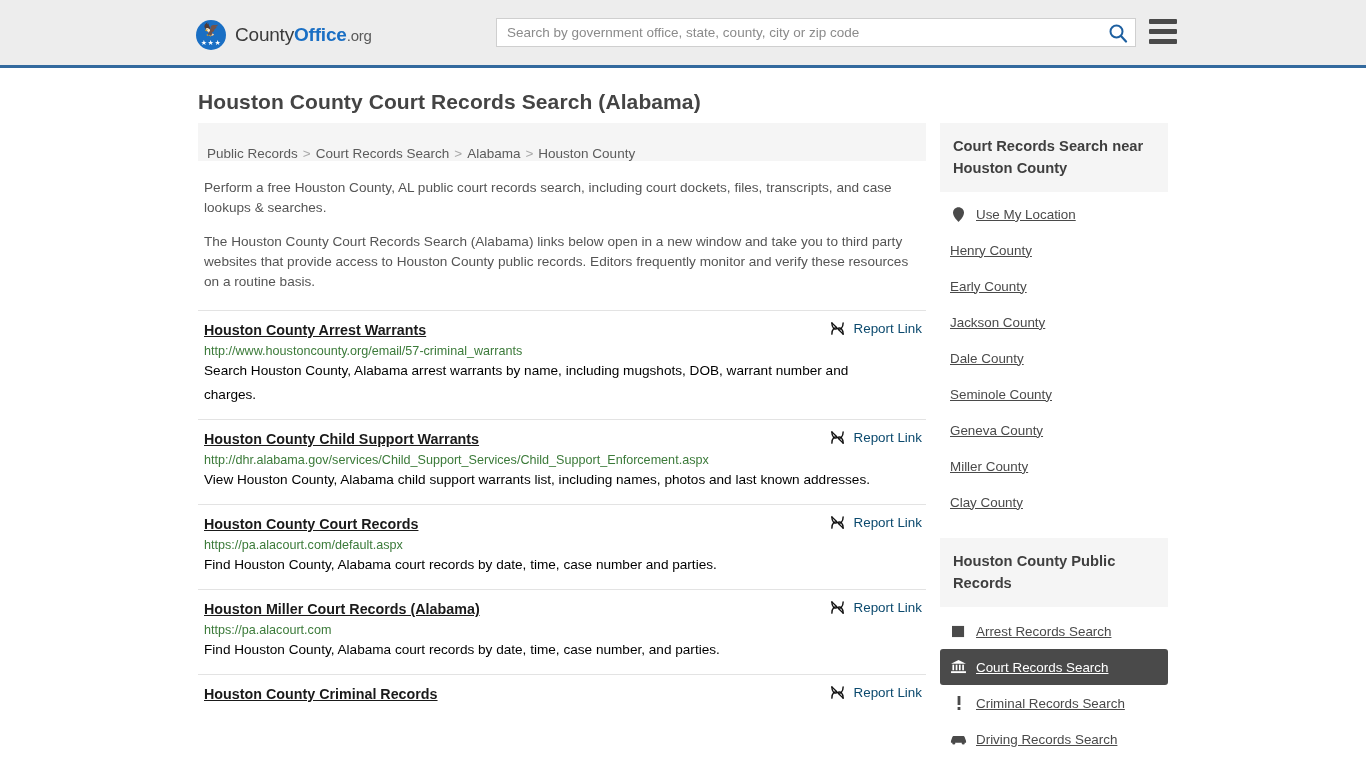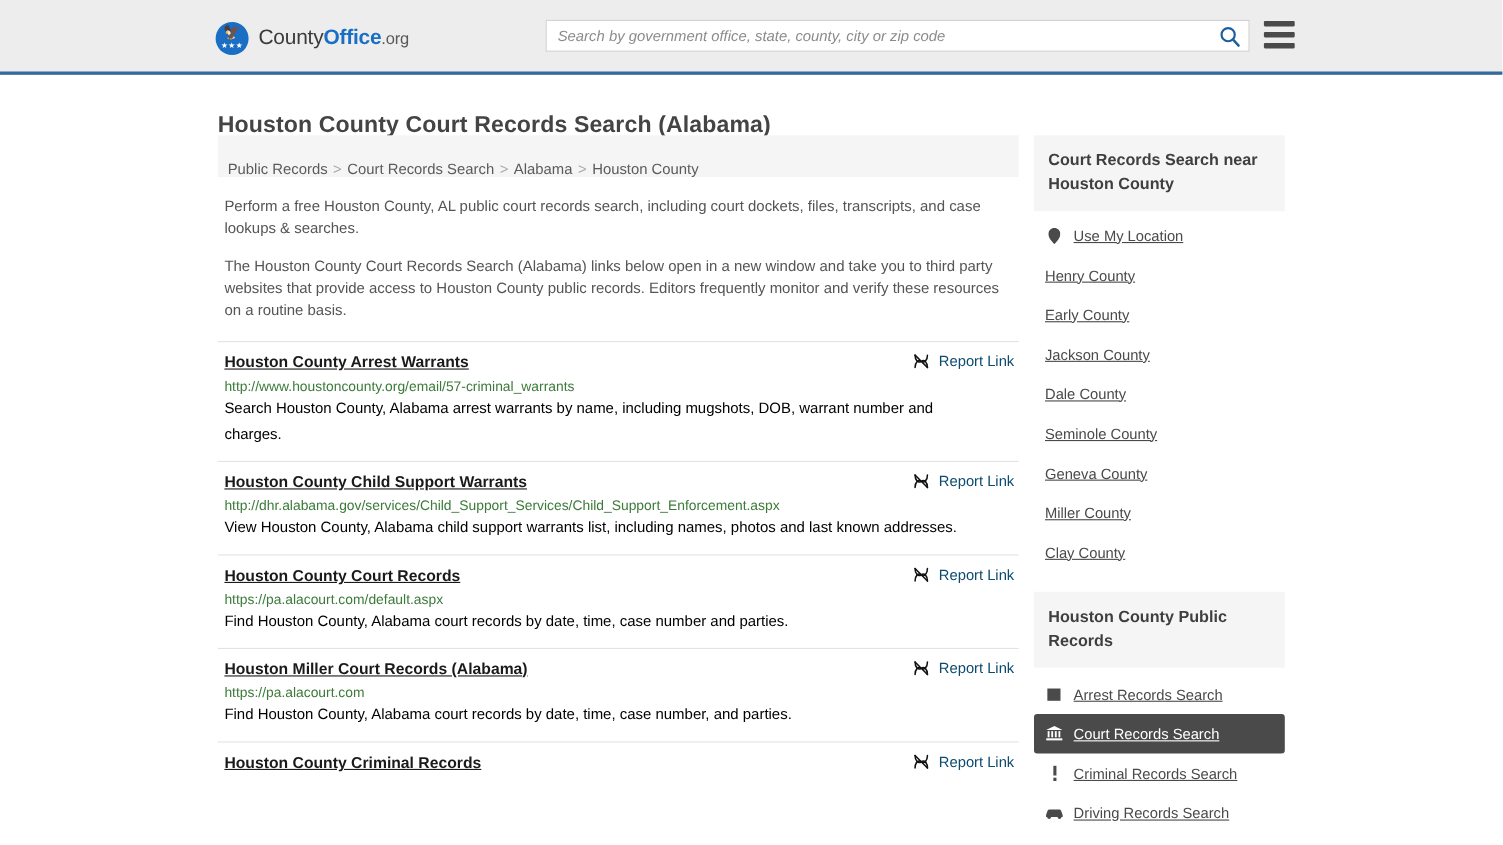--- a/index.html
+++ b/index.html
@@ -64,21 +64,20 @@
   }
   #search-input {
     flex: 1 1 auto;
     border: 0; outline: 0;
     height: 27px;
     padding: 0 10px;
     font-family: "Liberation Sans", sans-serif;
     font-size: 13.5px;
     color: #444;
     background: transparent;
-    font-style: italic;
   }
   #search-input::placeholder { color: #8b8b8b; }
   #search-btn {
     width: 34px; height: 27px;
     border: 0; background: transparent;
     cursor: pointer;
     display: flex; align-items: center; justify-content: center;
   }
   #menu-btn {
     position: absolute;
@@ -94,21 +93,21 @@
   }
 
   
   #page {
     position: relative;
     width: 1366px;
     padding: 0;
   }
   #page-title {
     position: absolute;
-    left: 198px; top: 20px;
+    left: 198px; top: 8px;
     font-size: 21px;
     font-weight: bold;
     color: #444444;
     letter-spacing: 0.1px;
   }
   #content {
     position: absolute;
     left: 198px; top: 55px;
     width: 728px;
   }

